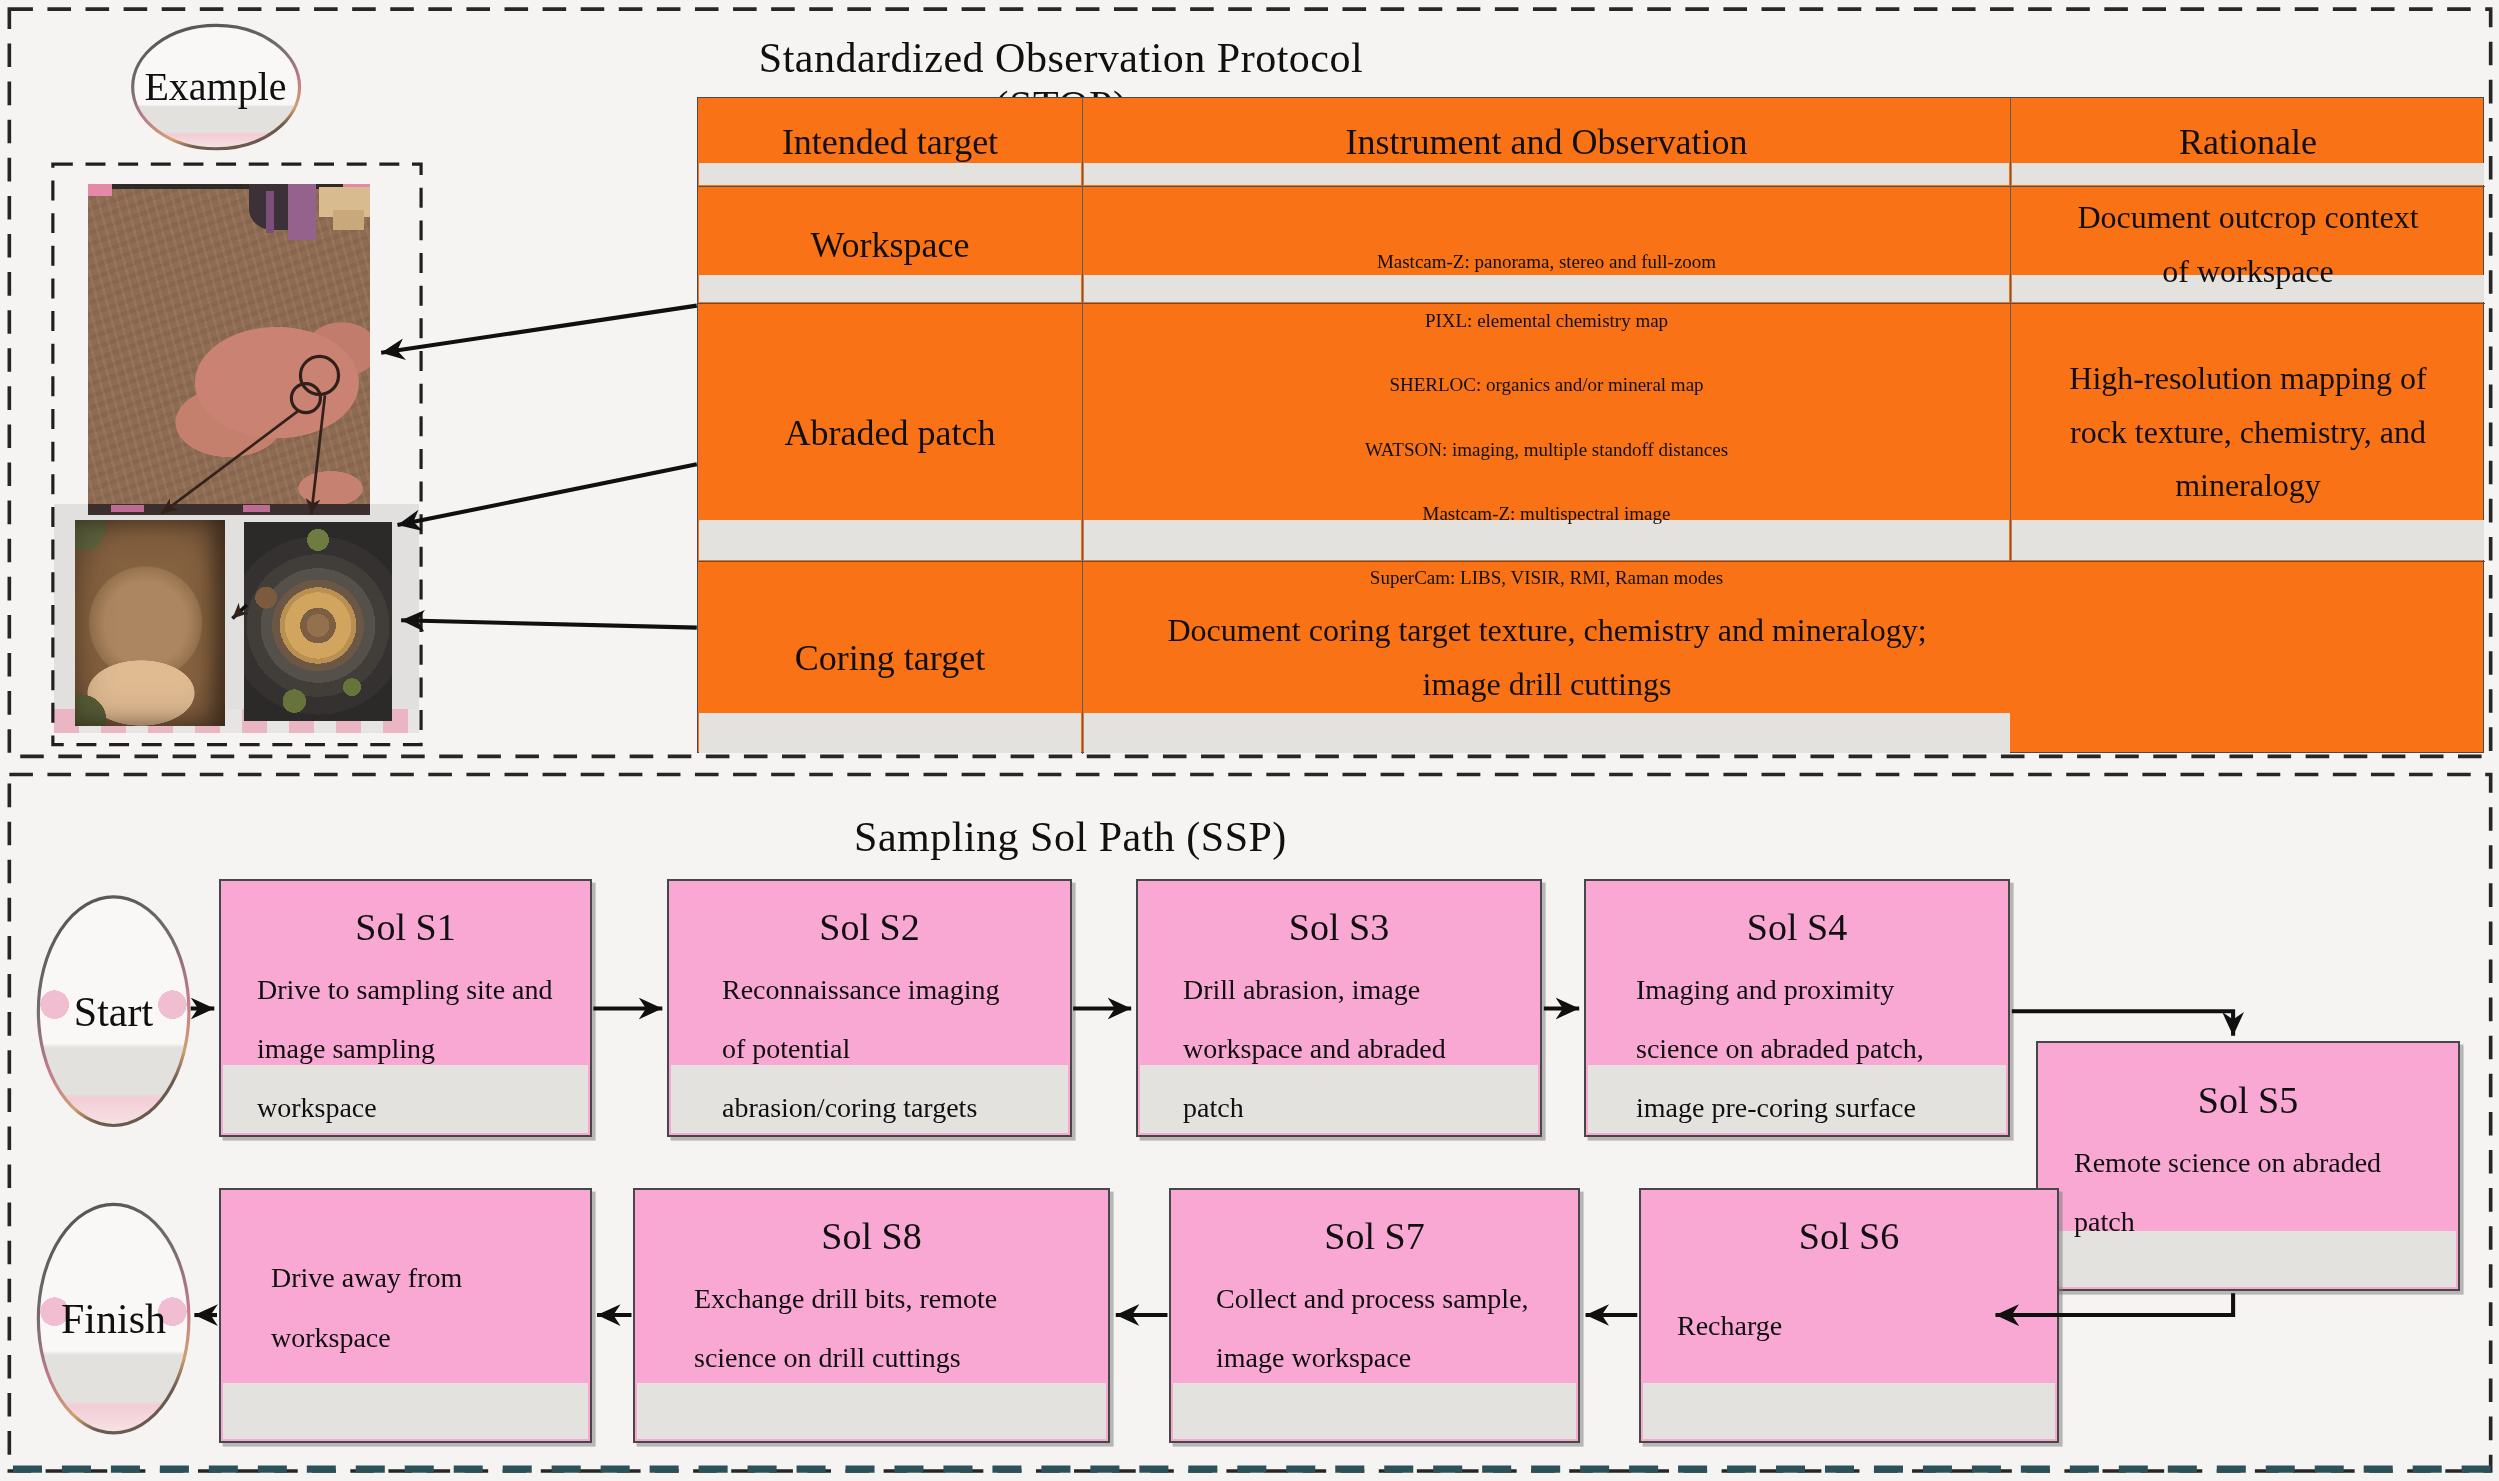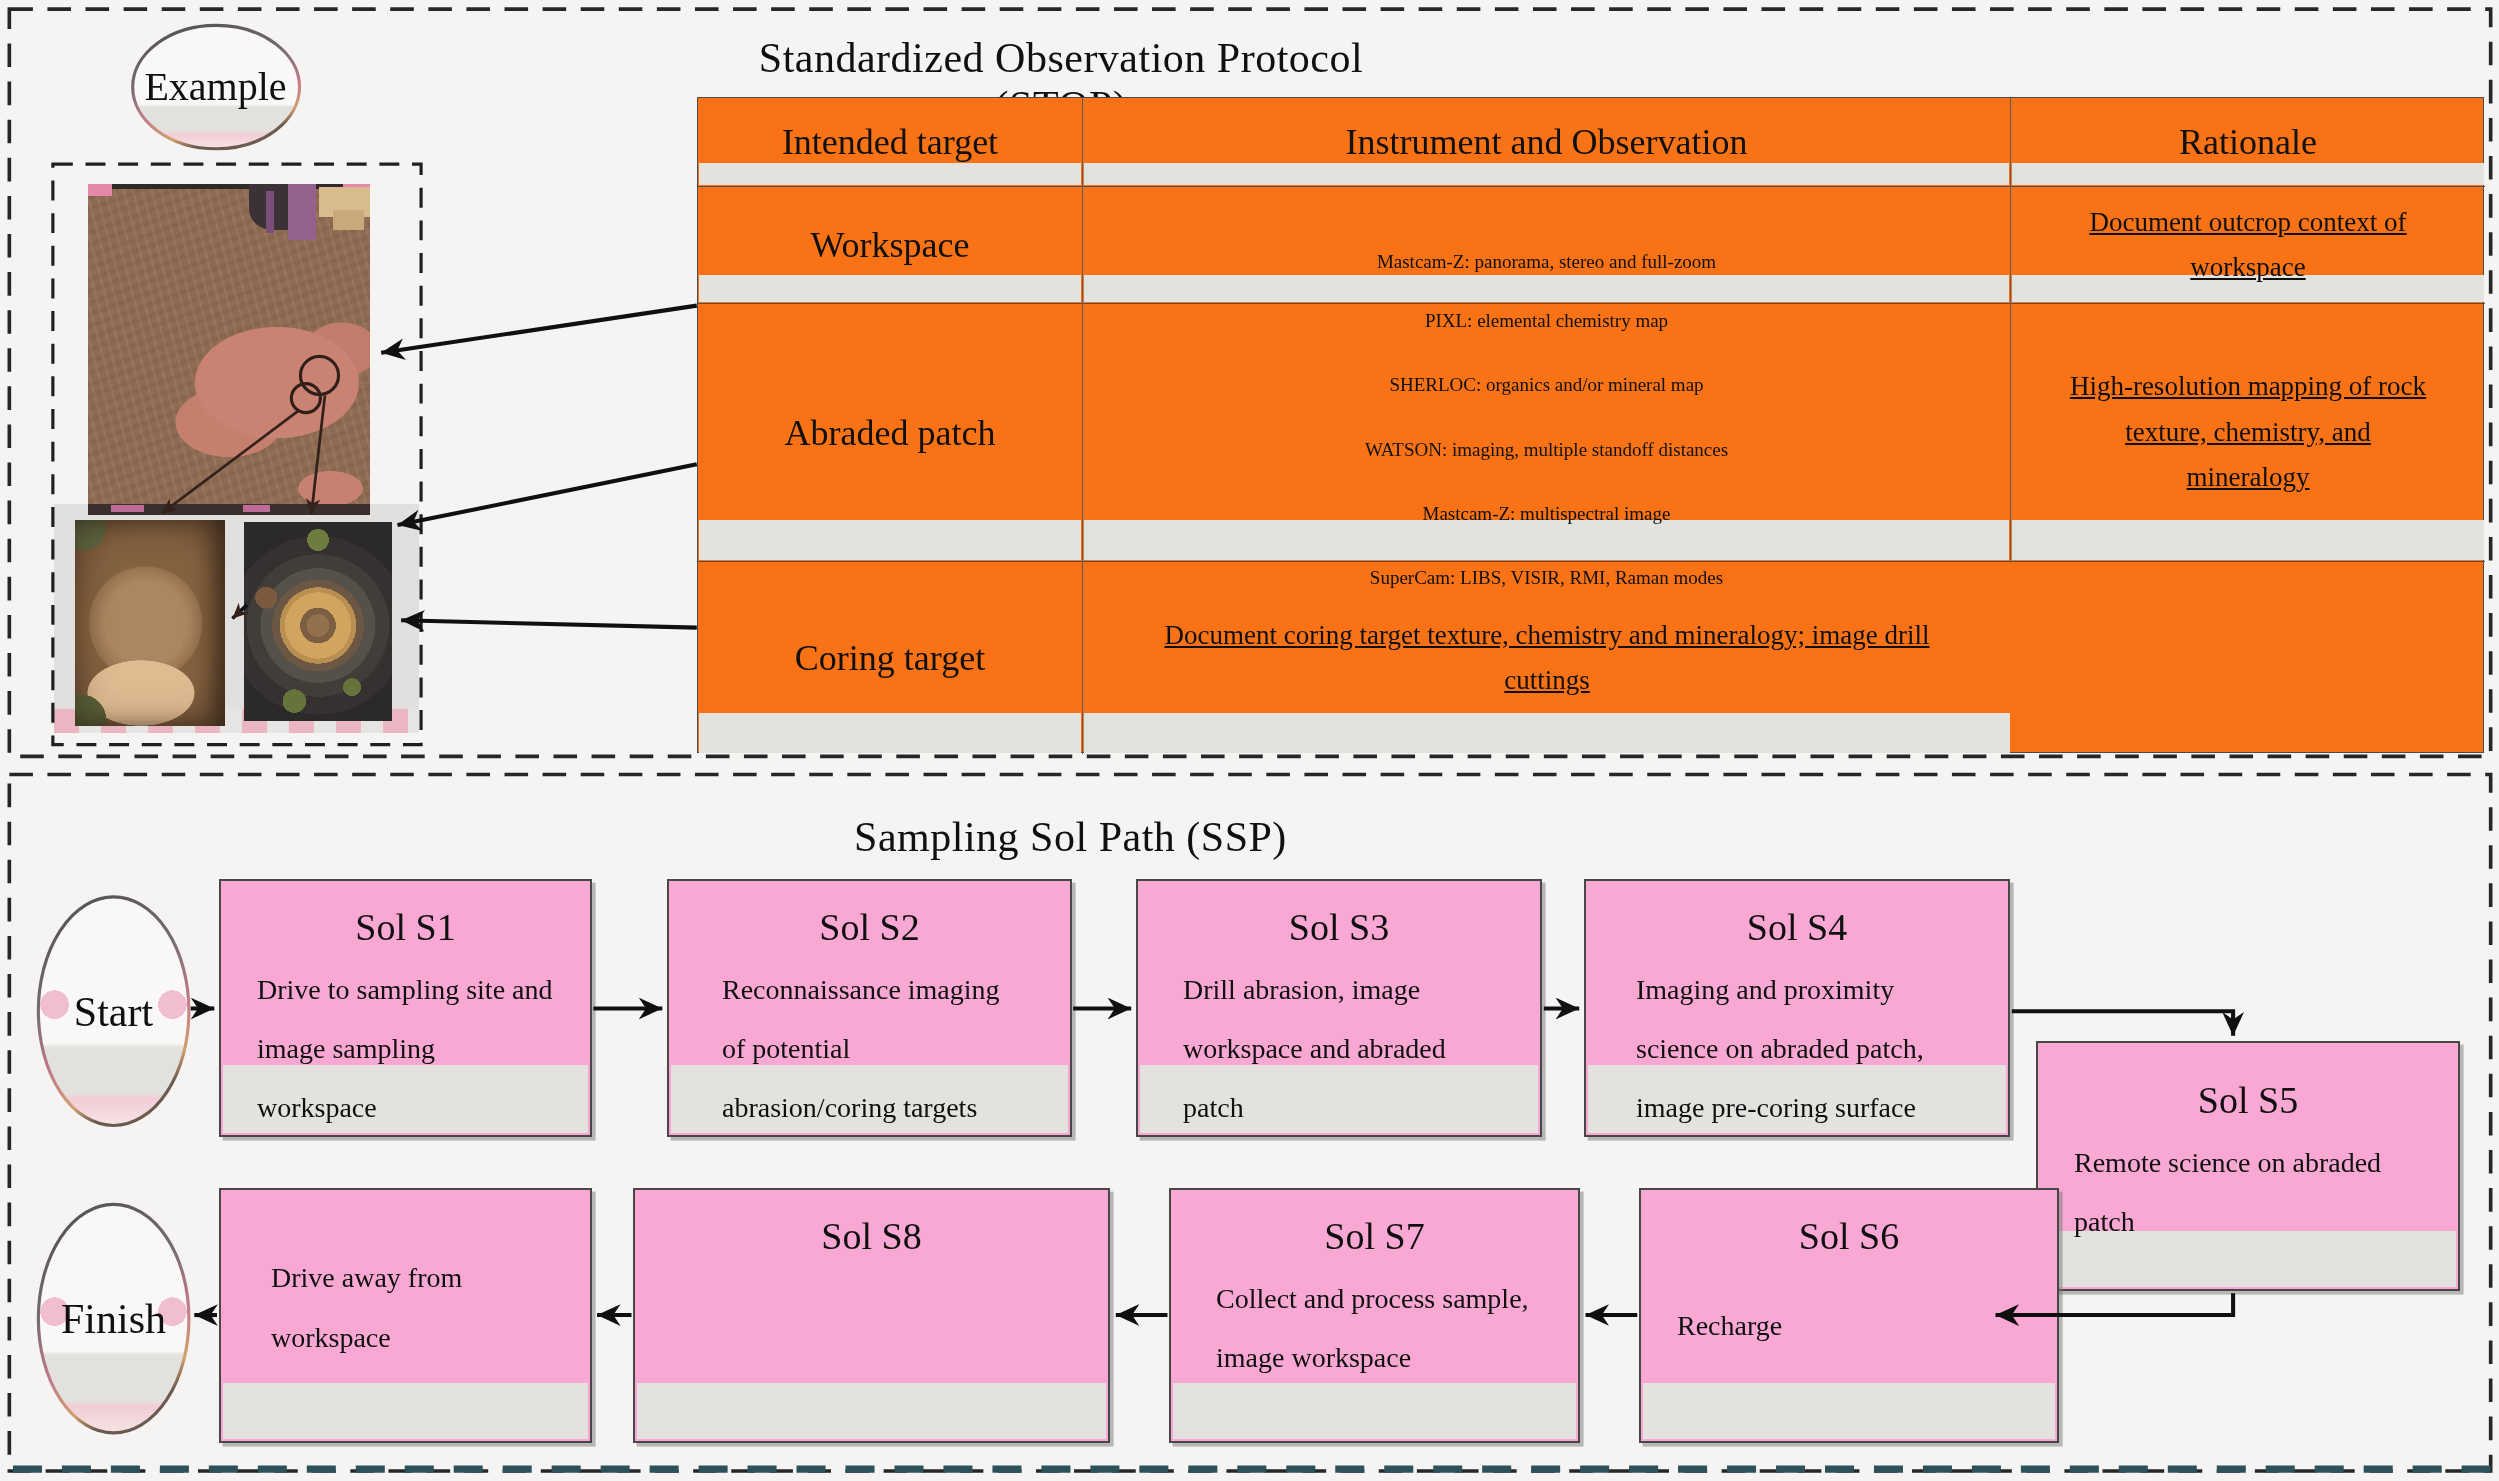--- a/index.html
+++ b/index.html
@@ -28,21 +28,21 @@
   .cell.lastrow{border-bottom:none;}
   .cell::after{content:"";position:absolute;left:0.9px;right:0.9px;bottom:0.9px;background:#e4e2df;z-index:0;}
   .cell.band-h::after{height:22px;}
   .cell.band-r1::after{height:27px;}
   .cell.band-r2::after{height:40px;}
   .cell.band-r3::after{height:40px;}
   .cell > *{position:relative;z-index:1;}
   .th{font-size:36px;}
   .target{font-size:36px;}
   .obs-line{font-size:19px;line-height:1.58;text-align:right;white-space:nowrap;margin-top:34px;}
-  .rationale{font-size:27px;line-height:1.68;text-align:center;padding:0 54px;text-decoration:underline;}
+  .rationale{font-size:32px;line-height:1.68;text-align:center;padding:0 54px;}
 
   
   #example-label{left:132px;top:25.4px;width:167px;height:123px;font-size:40px;}
   #example-backdrop{left:54px;top:504px;width:365px;height:225px;background:#e2e0de;}
   #example-pinkstrip{left:54px;top:709px;width:365px;height:23.6px;
      background:repeating-linear-gradient(90deg,#eab6c4 0 25.4px,#e7e5e3 25.4px 47px);}
 
   .photo{position:absolute;overflow:hidden;}
   #photo-main{left:88px;top:184px;width:282px;height:331px;background-color:#8e6b53;
     background-image:
@@ -206,20 +206,21 @@
     <div class="sol-box row2" style="left:2036px;top:1041px;width:424px;height:250px;">
       <div class="sol-title" style="margin-top:33px;">Sol S5</div>
       <div class="sol-text" style="padding:0 36px;">Remote science on abraded patch</div>
     </div>
 
     <div class="sol-box row2" style="left:219px;top:1188px;width:373px;height:255px;">
       <div class="sol-text" style="padding:51px 50px 0 50px;">Drive away from workspace</div>
     </div>
     <div class="sol-box row2" style="left:633px;top:1188px;width:477px;height:255px;">
       <div class="sol-title">Sol S8</div>
+      <div class="sol-text" style="padding:0 59px;">Exchange drill bits, remote science on drill cuttings</div>
     </div>
     <div class="sol-box row2" style="left:1169px;top:1188px;width:411px;height:255px;">
       <div class="sol-title">Sol S7</div>
       <div class="sol-text" style="padding:0 45px;">Collect and process sample, image workspace</div>
     </div>
     <div class="sol-box row2" style="left:1639px;top:1188px;width:420px;height:255px;font-family:Liberation Serif, serif;">
       <div class="sol-title">Sol S6</div>
       <div class="sol-text" style="padding:27px 36px 0 36px;">Recharge</div>
     </div>
   </div>

